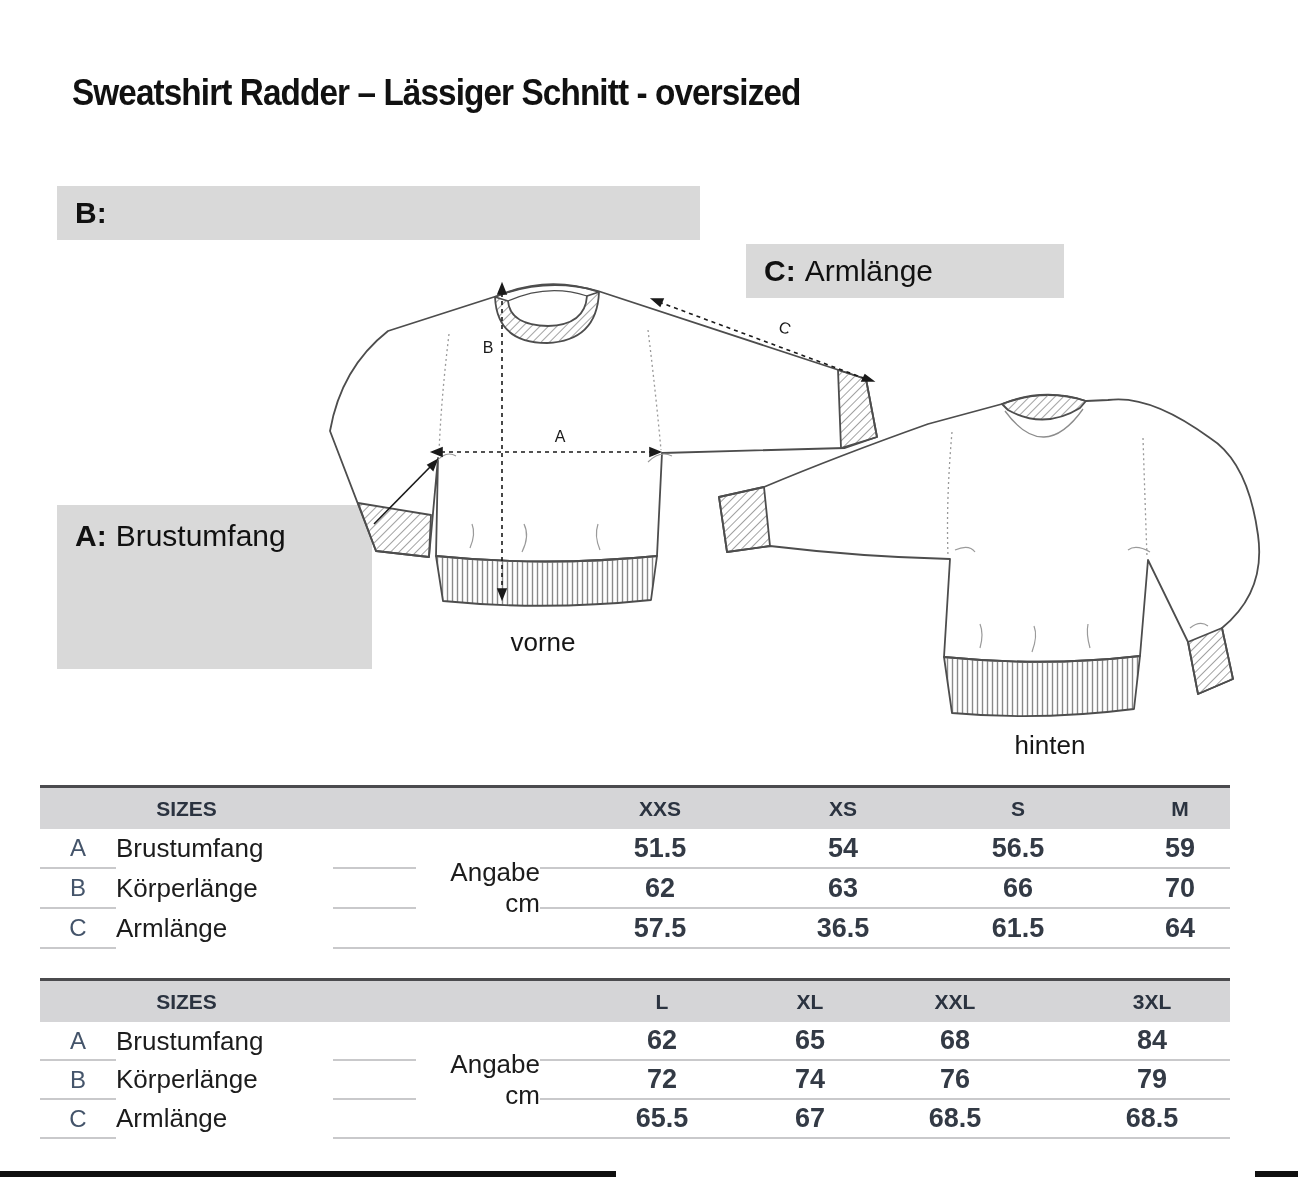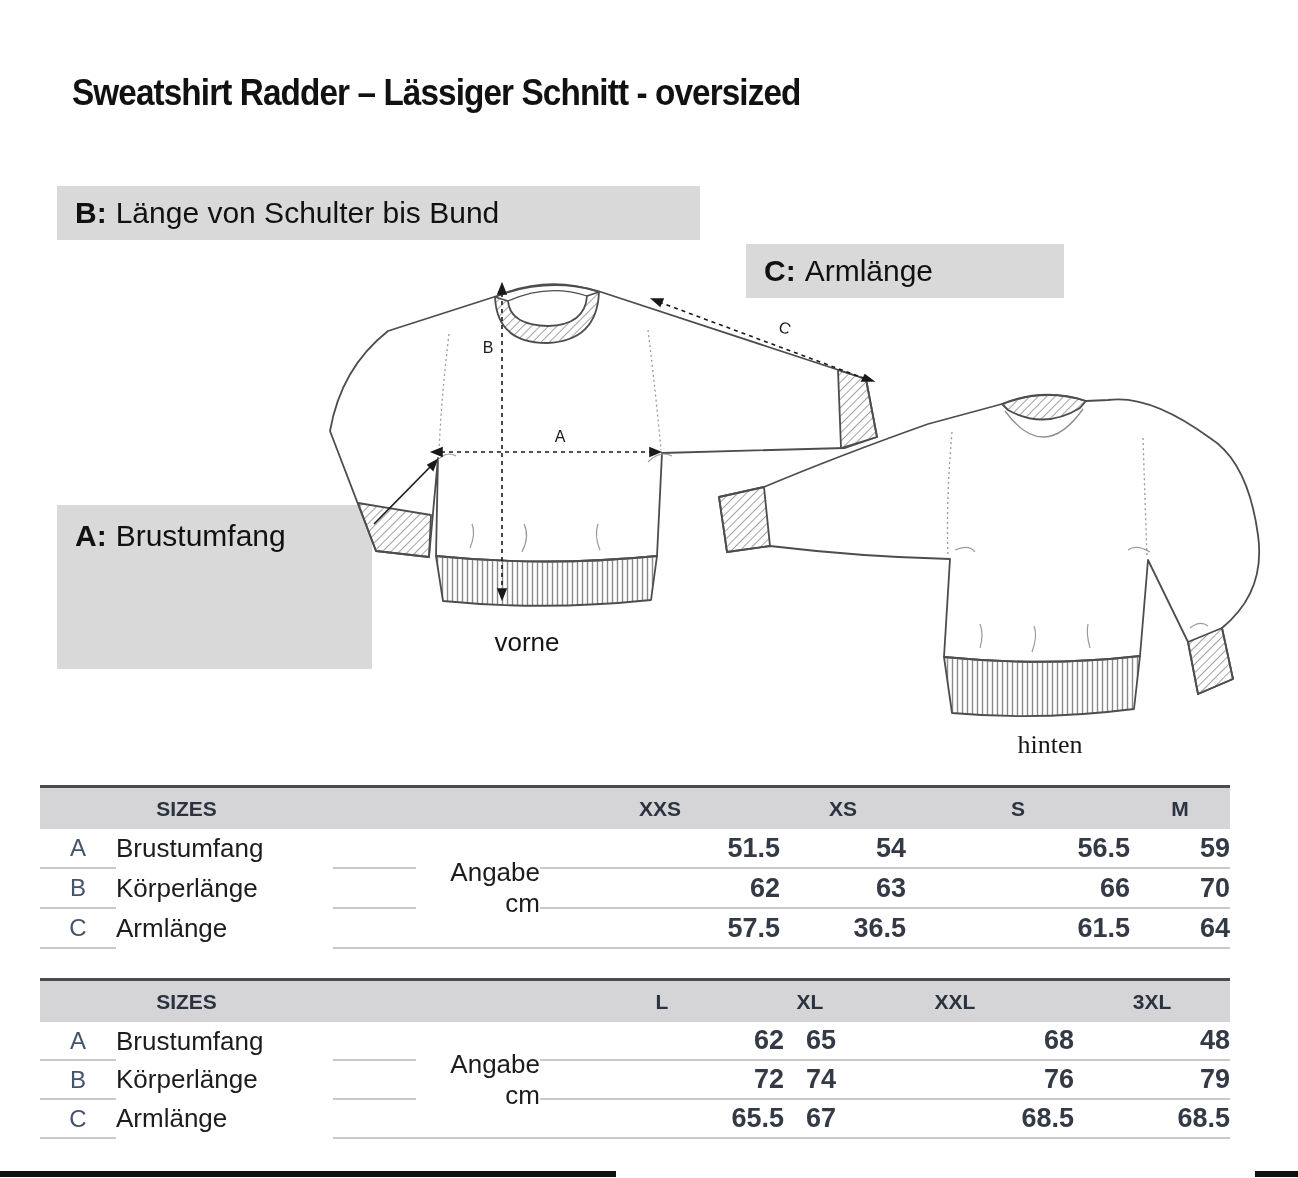--- a/index.html
+++ b/index.html
@@ -12,56 +12,55 @@
 
   .label-box { position:absolute; background:#d9d9d9; font-size:30px; color:#111;
                box-sizing:border-box; padding:0 18px; }
   .box-row { display:flex; align-items:center; }
   .box-b { left:57px; top:186px; width:643px; height:54px; }
   .box-c { left:746px; top:244px; width:318px; height:54px; }
   .box-a { left:57px; top:505px; width:315px; height:164px; padding-top:9px; line-height:43px; }
   .bp { font-weight:bold; margin-right:9px; }
 
   .caption { position:absolute; width:200px; text-align:center; font-size:26px; color:#161616; }
-  .cap-vorne  { left:427px; top:627px; }
-  .cap-hinten { left:950px; top:730px;font-family:Liberation Serif, serif; }
+  .cap-vorne  { left:443px; top:627px; }
+  .cap-hinten { left:950px; top:730px; }
 
   svg.diagram { position:absolute; left:0; top:0; width:1298px; height:1178px; }
 
   table.stable { position:absolute; left:40px; width:1190px; border-collapse:collapse;
                  table-layout:fixed; }
   .t1 { top:785px; }
   .t2 { top:978px; }
   .stable th, .stable td { padding:0; margin:0; }
   .thead th { background:#d5d5d7; border-top:3px solid #4b4b4e; height:41px;
               font-size:21px; font-weight:bold; color:#2b3340; text-align:center;margin-left:31px; }
   .stable td { height:38px; vertical-align:middle; }
   .t2 td { height:37px; }
   .c-letter { text-align:center; font-size:24px; color:#44546a; border-bottom:2px solid #c9c9cb; }
   .c-label  { font-size:26px; color:#1c1c1c; padding-left:18px; text-align:left; }
   .c-spacer { border-bottom:2px solid #c9c9cb; }
   .c-angabe { text-align:right; font-size:26px; color:#1c1c1c; line-height:31px;
               border-bottom:2px solid #c9c9cb; }
-  .c-val    { text-align:right; font-size:27px; font-weight:bold; color:#333a45;
+  .c-val    { text-align:center; font-size:27px; font-weight:bold; color:#333a45;
               border-bottom:2px solid #c9c9cb; }
 
   .bbar { position:absolute; top:1171px; height:6px; background:#101010; }
   .bbar-l { left:0; width:616px; }
   .bbar-r { left:1255px; width:43px; }
 </style>
 </head>
 <body>
 
 <div class="page">
 
   <div class="title">Sweatshirt Radder – Lässiger Schnitt - oversized</div>
 
   <div class="label-box box-row box-b">
     <span class="bp">B:</span>
-    <span>Länge von Schulter bis Bund</span>
   </div>
 
   <div class="label-box box-row box-c">
     <span class="bp">C:</span>
     <span>Armlänge</span>
   </div>
 
   <div class="label-box box-a">
     <div><span class="bp">A:</span><span>Brustumfang</span></div>
   </div>
@@ -220,21 +219,21 @@
       <td class="c-letter">A</td>
       <td class="c-label">Brustumfang</td>
       <td class="c-spacer"></td>
       <td class="c-angabe" rowspan="3">
         <div>Angabe</div>
         <div>cm</div>
       </td>
       <td class="c-val">62</td>
       <td class="c-val">65</td>
       <td class="c-val">68</td>
-      <td class="c-val">48</td>
+      <td class="c-val">84</td>
     </tr>
     <tr>
       <td class="c-letter">B</td>
       <td class="c-label">Körperlänge</td>
       <td class="c-spacer"></td>
       <td class="c-val">72</td>
       <td class="c-val">74</td>
       <td class="c-val">76</td>
       <td class="c-val">79</td>
     </tr>

